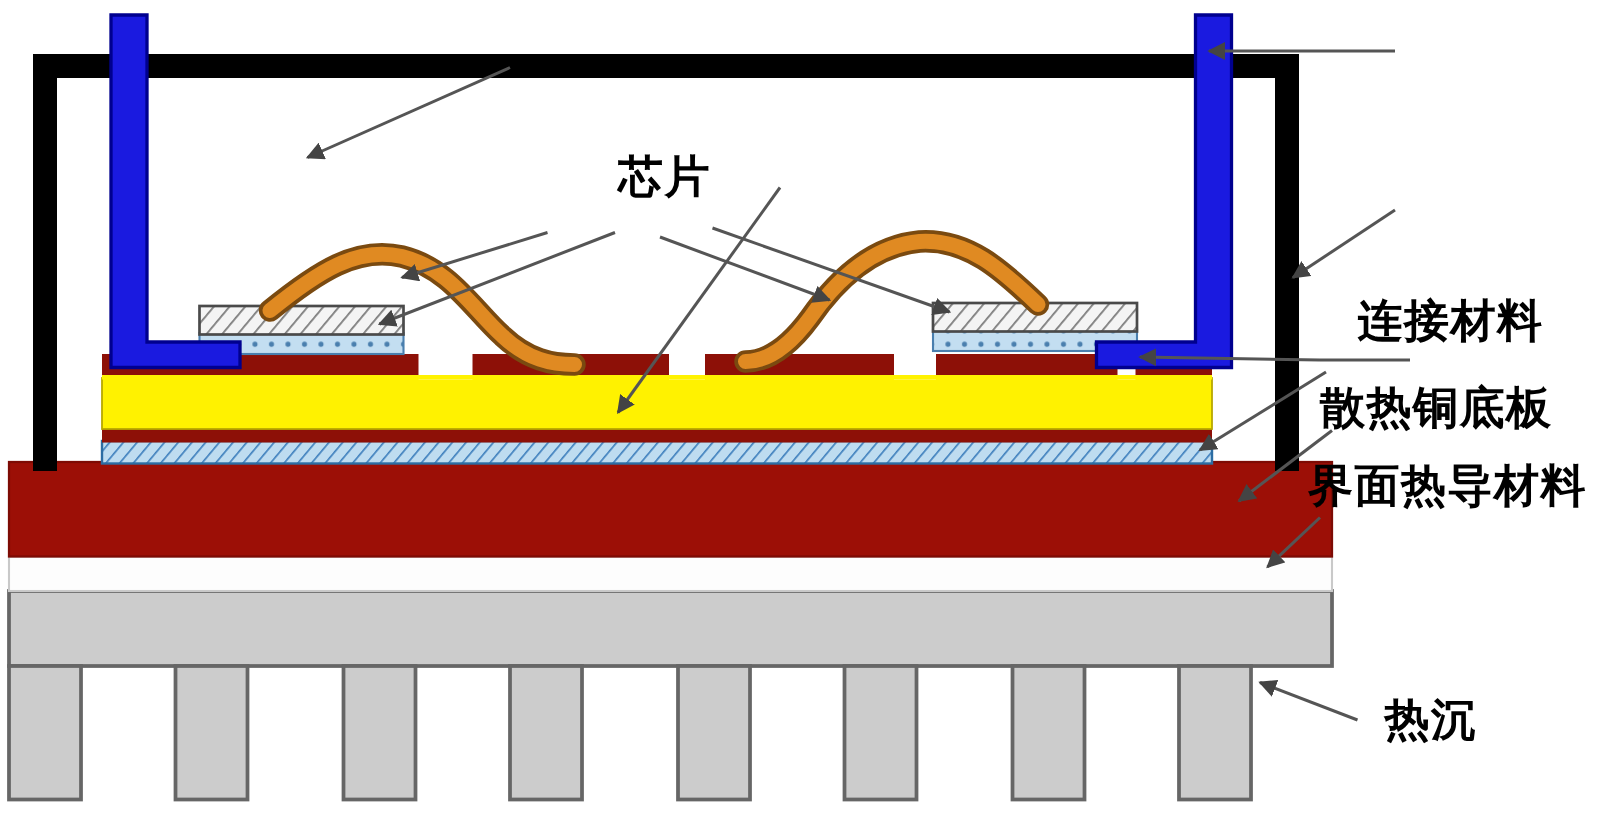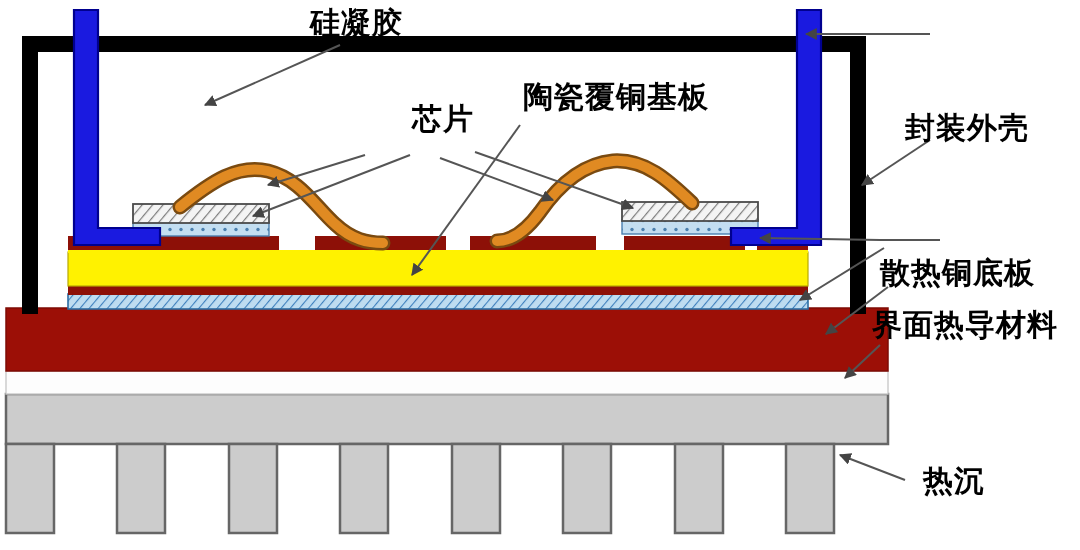--- a/index.html
+++ b/index.html
@@ -149,21 +149,19 @@
 
       <line x1="905" y1="480" x2="840" y2="455"></line>
     </g>
 
     <g stroke="#555555" stroke-width="2">
       <line x1="880" y1="34" x2="930" y2="34"></line>
       <line x1="880" y1="240" x2="940" y2="240"></line>
     </g>
   </svg>
 
-  <div class="lbl" style="left:310px;top:8px;">硅凝胶</div>
   <div class="lbl" style="left:412px;top:104px;">芯片</div>
-  <div class="lbl" style="left:523px;top:82px;">陶瓷覆铜基板</div>
-  <div class="lbl" style="left:905px;top:113px;">封装外壳</div>
+  <div class="lbl" style="left:905px;top:200px;">连接材料</div>
   <div class="lbl" style="left:880px;top:258px;">散热铜底板</div>
   <div class="lbl" style="left:872px;top:310px;">界面热导材料</div>
   <div class="lbl" style="left:923px;top:466px;">热沉</div>
 
 </div>
 
 </body></html>

